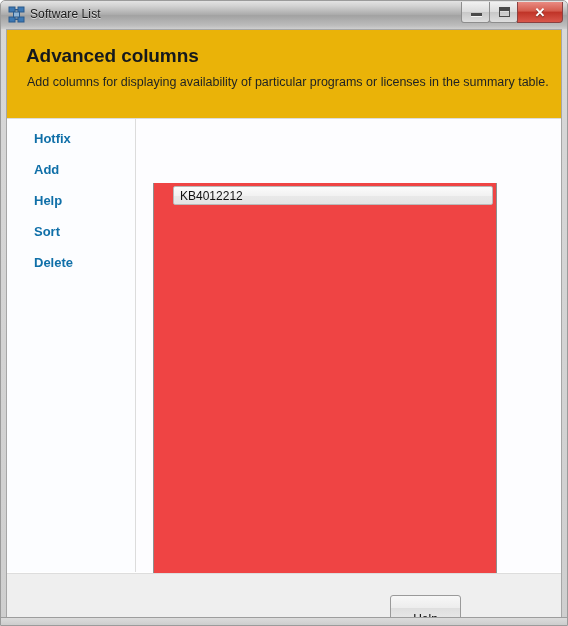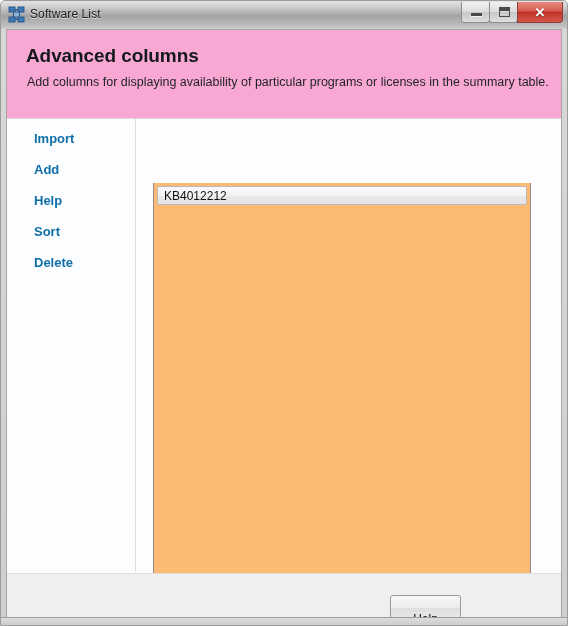--- a/index.html
+++ b/index.html
@@ -127,21 +127,21 @@
     overflow: hidden;
   }
 
   
   .header {
     position: absolute;
     left: 0; top: 0;
     width: 554px;
     height: 89px;
     box-sizing: border-box;
-    background: #f9a8d4;
+    background: #eab308;
     border-bottom: 1px solid #dcdcdc;
   }
   .header-title {
     position: absolute;
     left: 19px; top: 15px;
     font-size: 19px;
     font-weight: bold;
     color: #15191d;
     letter-spacing: -.1px;
     white-space: nowrap;
@@ -225,27 +225,28 @@
     width: 0; height: 0;
     border-left: 5px solid transparent;
     border-right: 5px solid transparent;
     border-top: 5px solid #1e1e1e;
   }
 
   
   .listpanel {
     position: absolute;
     left: 17px; top: 64px;
-    width: 378px;
+    width: 344px;
     height: 404px;
     box-sizing: border-box;
     border: 1px solid #8f8f8f;
     border-top: none;
-    background: #fdba74;
+    background: #ef4444;
     overflow: hidden;
+    padding-left: 16px;
   }
   .list-row {
     position: relative;
     margin: 3px 3px 0 3px;
     height: 19px;
     box-sizing: border-box;
     border: 1px solid #b9b9b9;
     border-radius: 2px;
     background: linear-gradient(to bottom, #fbfbfb 0%, #f2f2f2 50%, #e9e9e9 51%, #e4e4e4 100%);
     cursor: pointer;
@@ -335,21 +336,21 @@
   <div class="client">
 
     <div class="header">
       <div class="header-title">Advanced columns</div>
       <div class="header-sub">Add columns for displaying availability of particular programs or licenses in the summary table.</div>
     </div>
 
     <div class="body">
 
       <div class="nav">
-        <div class="nav-item" style="top:12px">Import</div>
+        <div class="nav-item" style="top:12px">Hotfix</div>
         <div class="nav-item" style="top:43px">Add</div>
         <div class="nav-item" style="top:74px">Help</div>
         <div class="nav-item" style="top:105px">Sort</div>
         <div class="nav-item" style="top:136px">Delete</div>
       </div>
 
       <div class="content">
 
 
         <div class="listpanel">

